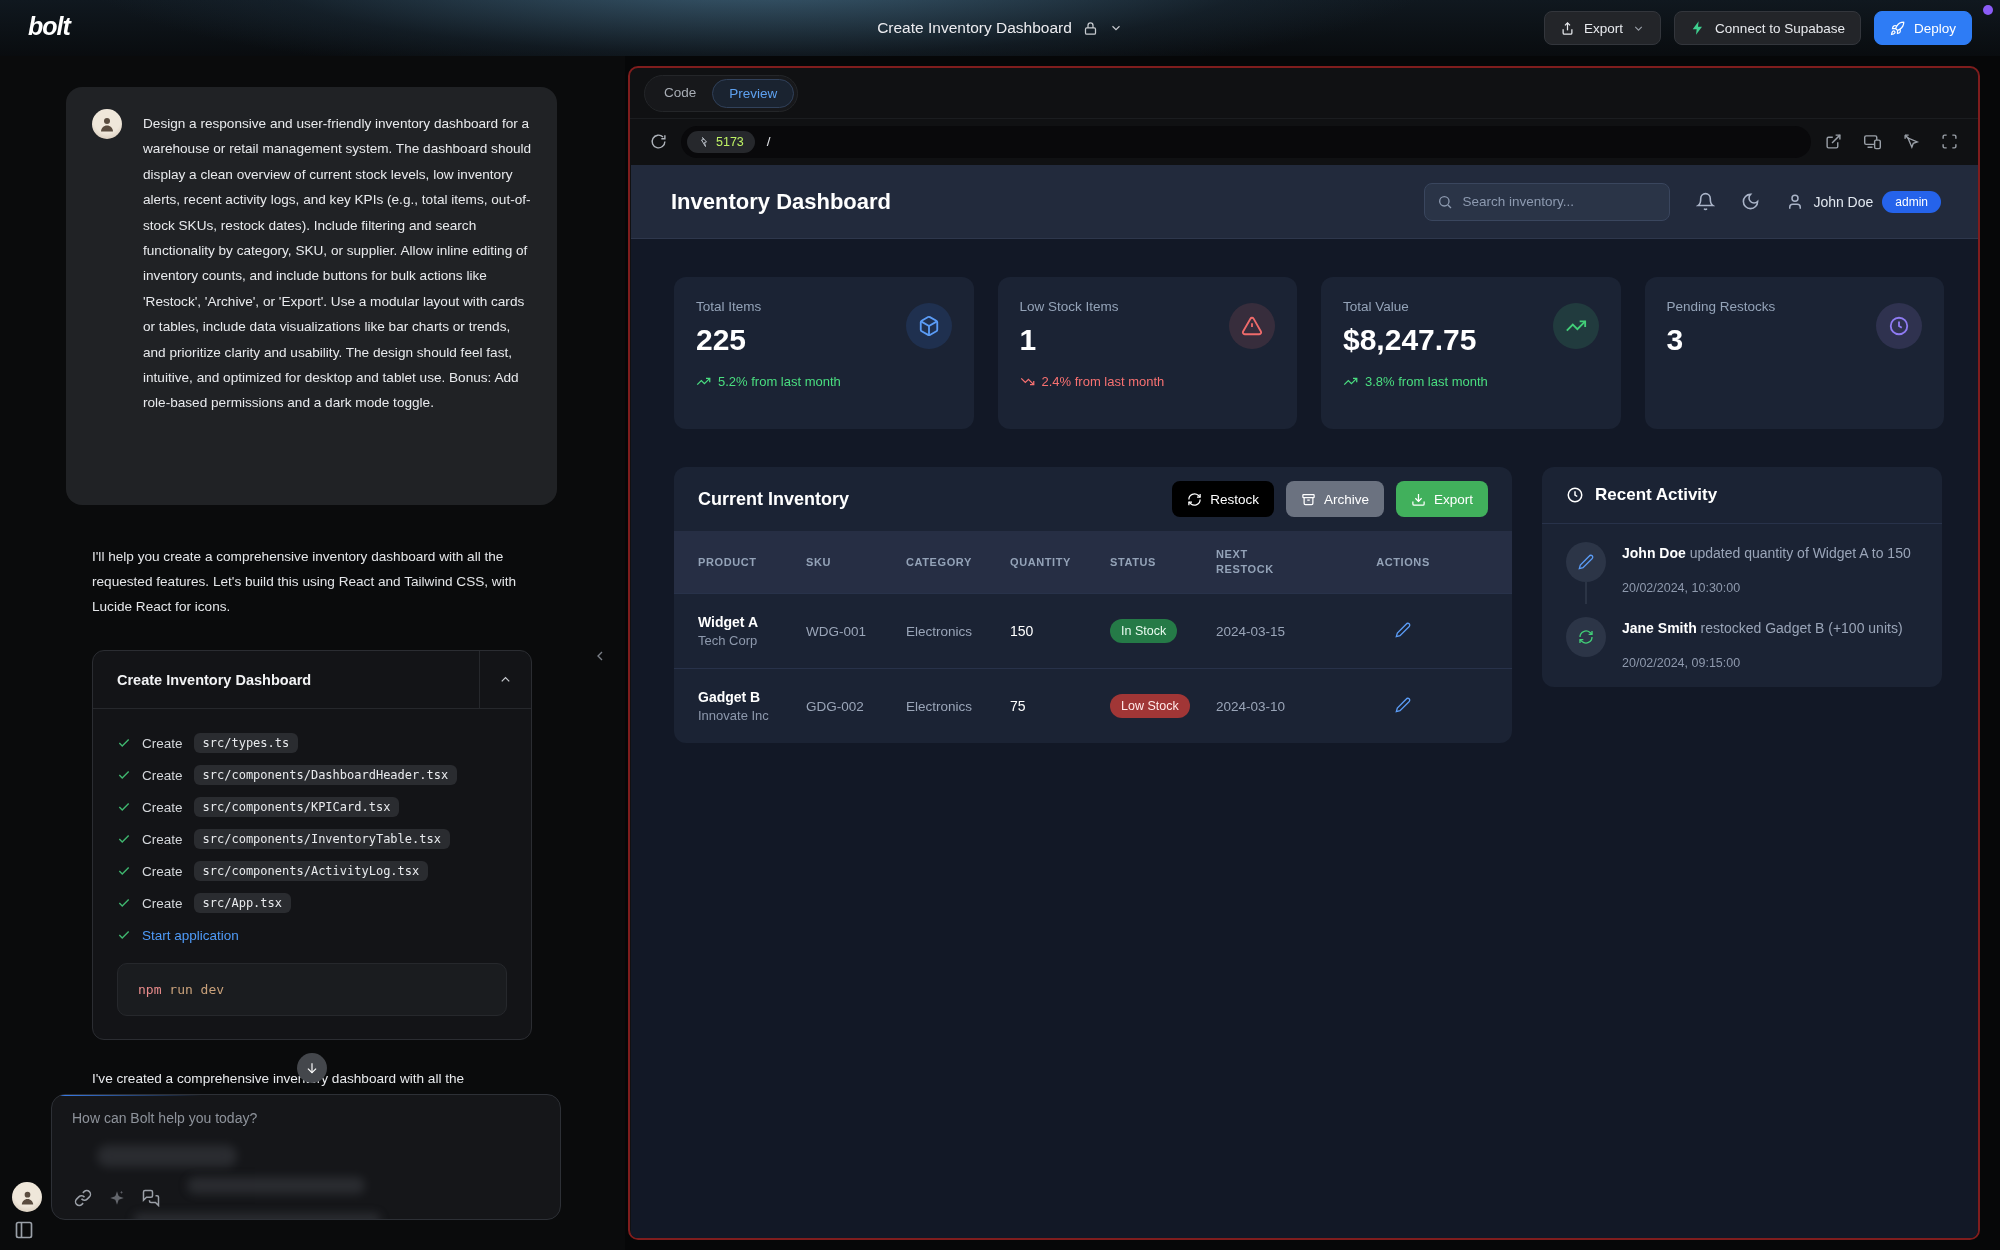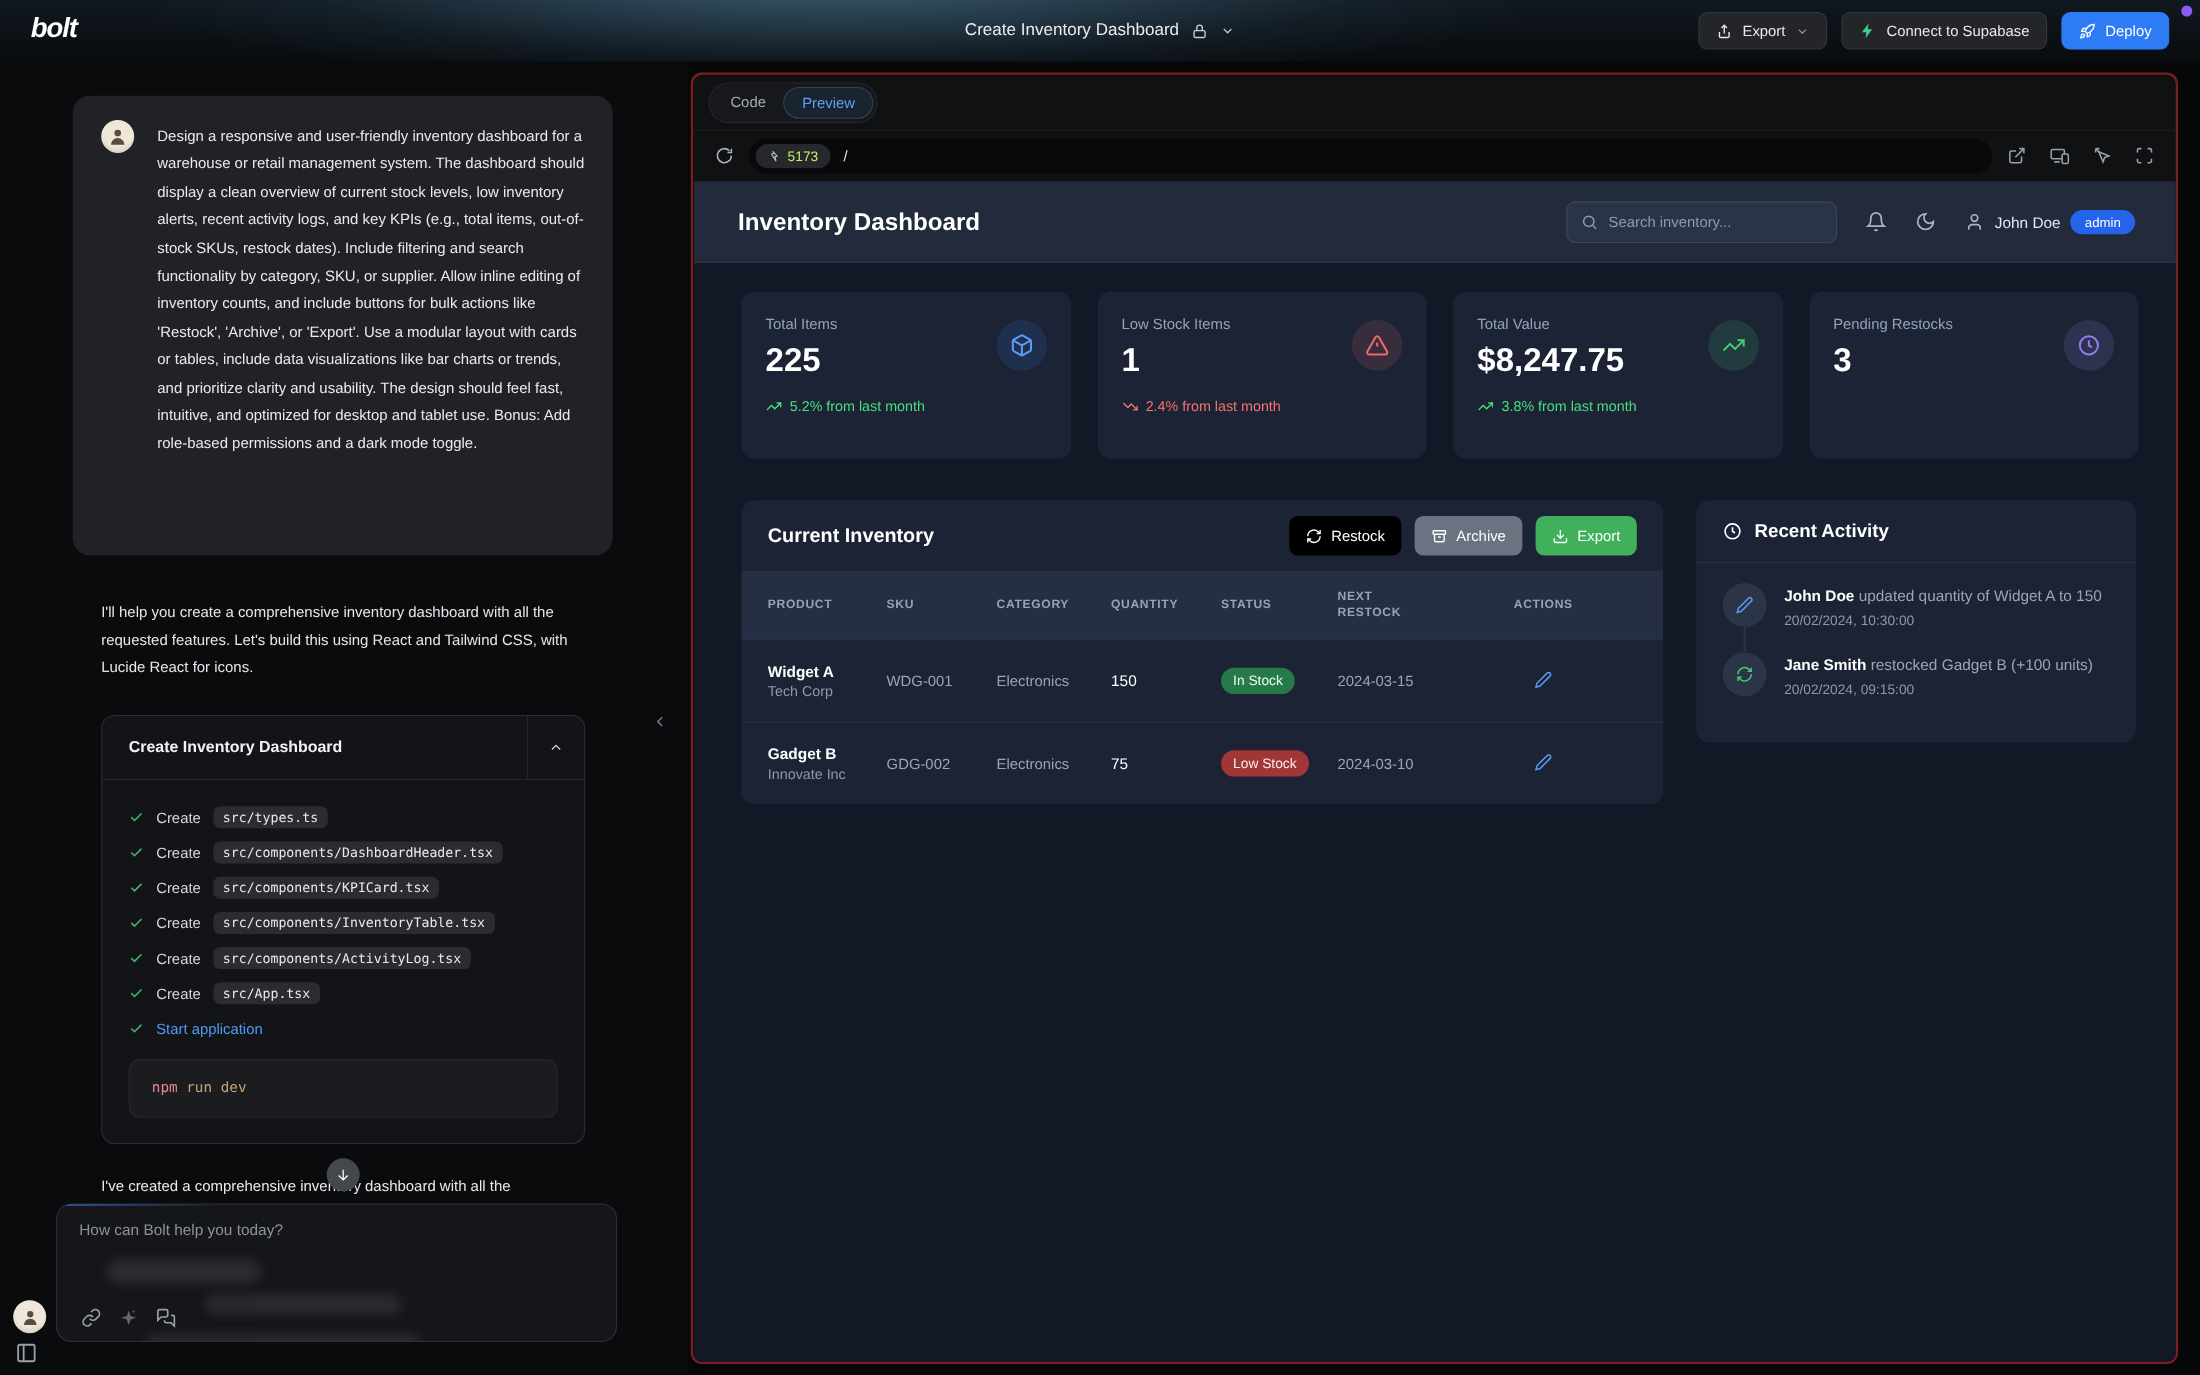--- a/index.html
+++ b/index.html
@@ -77,21 +77,21 @@
   .app-header { height:74px; background:#222a3c; border-bottom:1px solid #2e374c; display:flex; align-items:center; padding:0 40px; }
   .app-title { color:#fff; font-size:22px; font-weight:700; flex:1; }
   .hdr-right { display:flex; align-items:center; gap:26px; }
   .search-box { width:246px; height:38px; background:#2a3447; border:1px solid #3a465e; border-radius:8px; display:flex; align-items:center; padding:0 12px; gap:9px; color:#8d9ab0; }
   .search-box input { flex:1; background:transparent; border:none; outline:none; color:#c6d0e0; font-size:13.5px; font-family:Liberation Sans, sans-serif; }
   .search-box input::placeholder { color:#8d9ab0; }
   .hicon { color:#aab4c8; cursor:pointer; }
   .user-chip { display:flex; align-items:center; gap:9px; color:#e2e8f0; font-size:14px; cursor:pointer; }
   .role-badge { background:#2563eb; color:#fff; font-size:12px; padding:4px 13px; border-radius:999px; }
 
-  .content { position:absolute; left:43px; top:100px; width:1270px; }
+  .content { position:absolute; left:43px; top:112px; width:1270px; }
   .kpi-grid { display:grid; grid-template-columns:repeat(4,1fr); gap:24px; }
   .kpi { position:relative; background:#1b2334; border-radius:12px; padding:22px 22px 20px 22px; height:152px; }
   .kpi .lbl { color:#94a3b8; font-size:13.5px; }
   .kpi .val { color:#fff; font-size:30px; font-weight:700; margin-top:9px; }
   .kpi .delta { display:flex; align-items:center; gap:7px; font-size:13px; margin-top:17px; }
   .delta.up { color:#4ade80; } .delta.down { color:#f87171; }
   .kpi .bubble { position:absolute; right:22px; top:26px; width:46px; height:46px; border-radius:50%; display:flex; align-items:center; justify-content:center; }
   .bubble.blue { background:rgba(59,130,246,.14); color:#5b9cf6; }
   .bubble.red { background:rgba(248,113,113,.13); color:#ef6b6b; }
   .bubble.green { background:rgba(74,222,128,.13); color:#42cf78; }
@@ -120,21 +120,21 @@
 
   .act-card { width:400px; background:#1b2334; border-radius:12px; height:220px; }
   .act-head { height:57px; display:flex; align-items:center; gap:11px; padding:0 24px; border-bottom:1px solid #28324a; color:#fff; }
   .act-title { font-size:17px; font-weight:700; }
   .act-body { position:relative; padding:18px 24px 0 24px; }
   .act-item { position:relative; display:flex; gap:16px; margin-bottom:22px; }
   .act-ic { width:40px; height:40px; border-radius:50%; background:#2c3547; display:flex; align-items:center; justify-content:center; flex:none; }
   .act-ic.blue { color:#5b9cf6; } .act-ic.green { color:#42cf78; }
   .act-text { font-size:14px; color:#9aa5b8; line-height:19px; padding-top:2px; }
   .act-text .who { color:#fff; font-weight:700; }
-  .act-time { color:#8e99ad; font-size:12.5px; margin-top:6px; }
+  .act-time { color:#8e99ad; font-size:12.5px; margin-top:18px; }
   .act-line { position:absolute; left:43px; top:58px; width:2px; height:22px; background:#2b3445; }
 </style>
 </head>
 <body>
 
 <div id="topbar" class="abs">
   <div id="logo">bolt</div>
   <div id="title-group">
     <span class="t">Create Inventory Dashboard</span>
     <span style="color:#c8cbd0">

